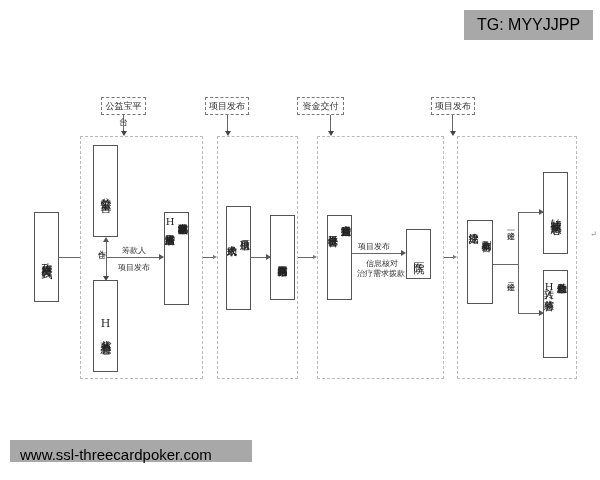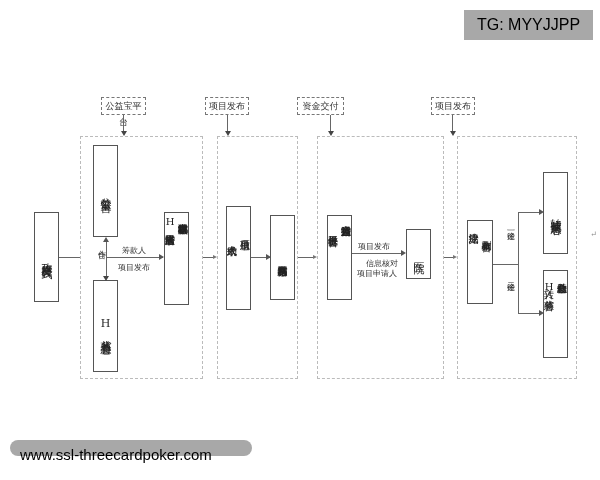--- a/index.html
+++ b/index.html
@@ -18,21 +18,21 @@
   .vtext { writing-mode:vertical-rl; text-orientation:upright; font-size:11px; line-height:13px; letter-spacing:1px; color:#222; }
   .small { font-size:8px; color:#333; white-space:nowrap; }
   .vsmall { writing-mode:vertical-rl; text-orientation:upright; font-size:8px; line-height:10px; color:#333; }
   .watermark { background:#a8a8a8; color:#000000; font-family:"Liberation Sans","DejaVu Sans",sans-serif; }
   .col { display:flex; flex-direction:row-reverse; justify-content:center; align-items:flex-start; gap:2px; }
 </style>
 </head>
 <body>
 
 <div class="abs watermark" style="left:464px;top:10px;width:129px;height:30px;font-size:16px;line-height:30px;text-align:center;">TG: MYYJJPP</div>
-<div class="abs watermark" style="left:10px;top:440px;width:242px;height:16px;font-size:15px;line-height:30px;padding-left:10px;border-radius:15px;">www.ssl-threecardpoker.com</div>
+<div class="abs watermark" style="left:10px;top:440px;width:242px;height:22px;font-size:15px;line-height:30px;padding-left:10px;">www.ssl-threecardpoker.com</div>
 
 <div class="abs stage-label" style="left:101px;top:97px;width:45px;">公益宝平台</div>
 <div class="abs vline" style="left:123px;top:115px;height:18px;"></div>
 <div class="abs arrow-down" style="left:121px;top:131px;"></div>
 
 <div class="abs stage-label" style="left:205px;top:97px;width:44px;">项目发布</div>
 <div class="abs vline" style="left:227px;top:115px;height:18px;"></div>
 <div class="abs arrow-down" style="left:225px;top:131px;"></div>
 
 <div class="abs stage-label" style="left:297px;top:97px;width:47px;">资金交付</div>
@@ -95,21 +95,21 @@
 <div class="abs box" style="left:327px;top:215px;width:25px;height:85px;padding-top:2px;">
   <div class="col">
     <span class="vtext" style="font-size:10px;line-height:11px;letter-spacing:0;">捐赠人通过公益宝</span>
     <span class="vtext" style="font-size:10px;line-height:11px;letter-spacing:0;margin-top:10px;">平台提供善款</span>
   </div>
 </div>
 <div class="abs hline" style="left:352px;top:253px;width:52px;"></div>
 <div class="abs arrow-right" style="left:401px;top:250px;"></div>
 <div class="abs small" style="left:358px;top:241px;">项目发布</div>
 <div class="abs small" style="left:366px;top:258px;">信息核对</div>
-<div class="abs small" style="left:357px;top:268px;">项目申请人</div>
+<div class="abs small" style="left:357px;top:268px;">治疗需求拨款</div>
 <div class="abs box" style="left:406px;top:229px;width:25px;height:50px;display:flex;justify-content:center;align-items:center;">
   <span class="vtext">医院</span>
 </div>
 <div class="abs hline" style="left:444px;top:257px;width:11px;"></div>
 <div class="abs arrow-left-small" style="left:453px;top:255px;"></div>
 
 <div class="abs box" style="left:467px;top:220px;width:26px;height:84px;padding-top:4px;">
   <div class="col">
     <span class="vtext" style="font-size:10px;line-height:11px;letter-spacing:0;margin-top:8px;">善款有剩余</span>
     <span class="vtext" style="font-size:10px;line-height:11px;letter-spacing:0;">治疗完成</span>

